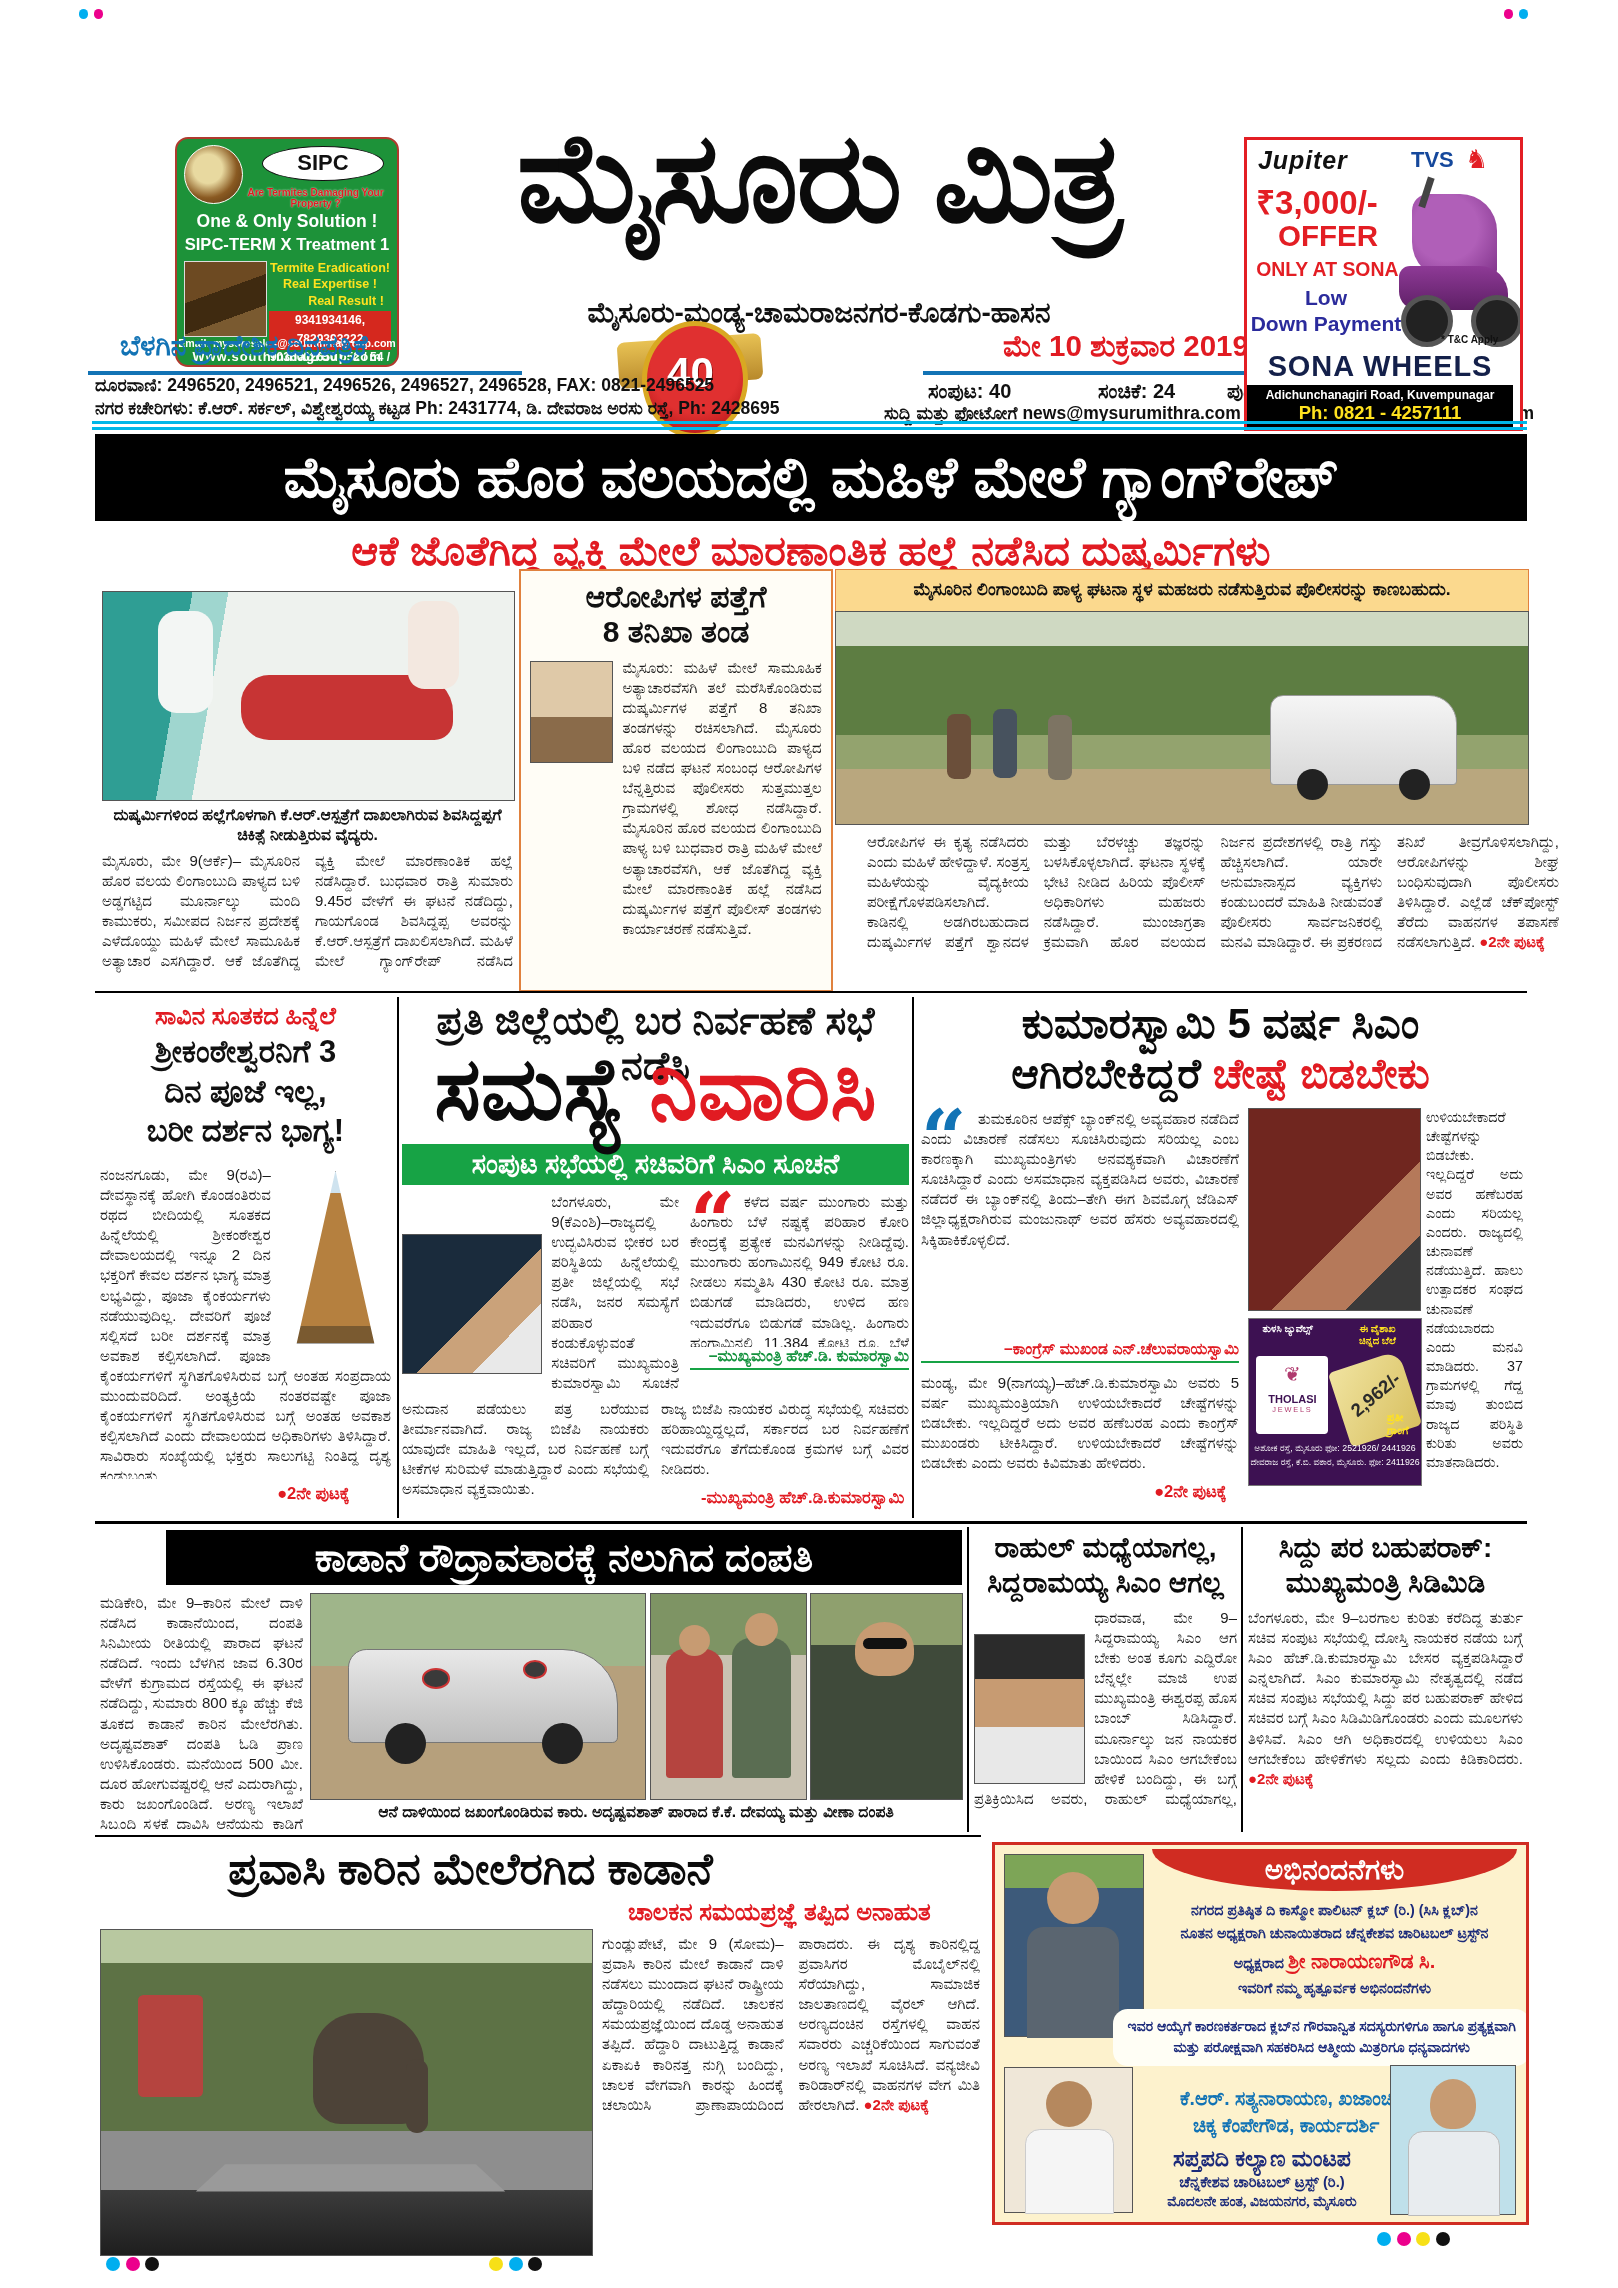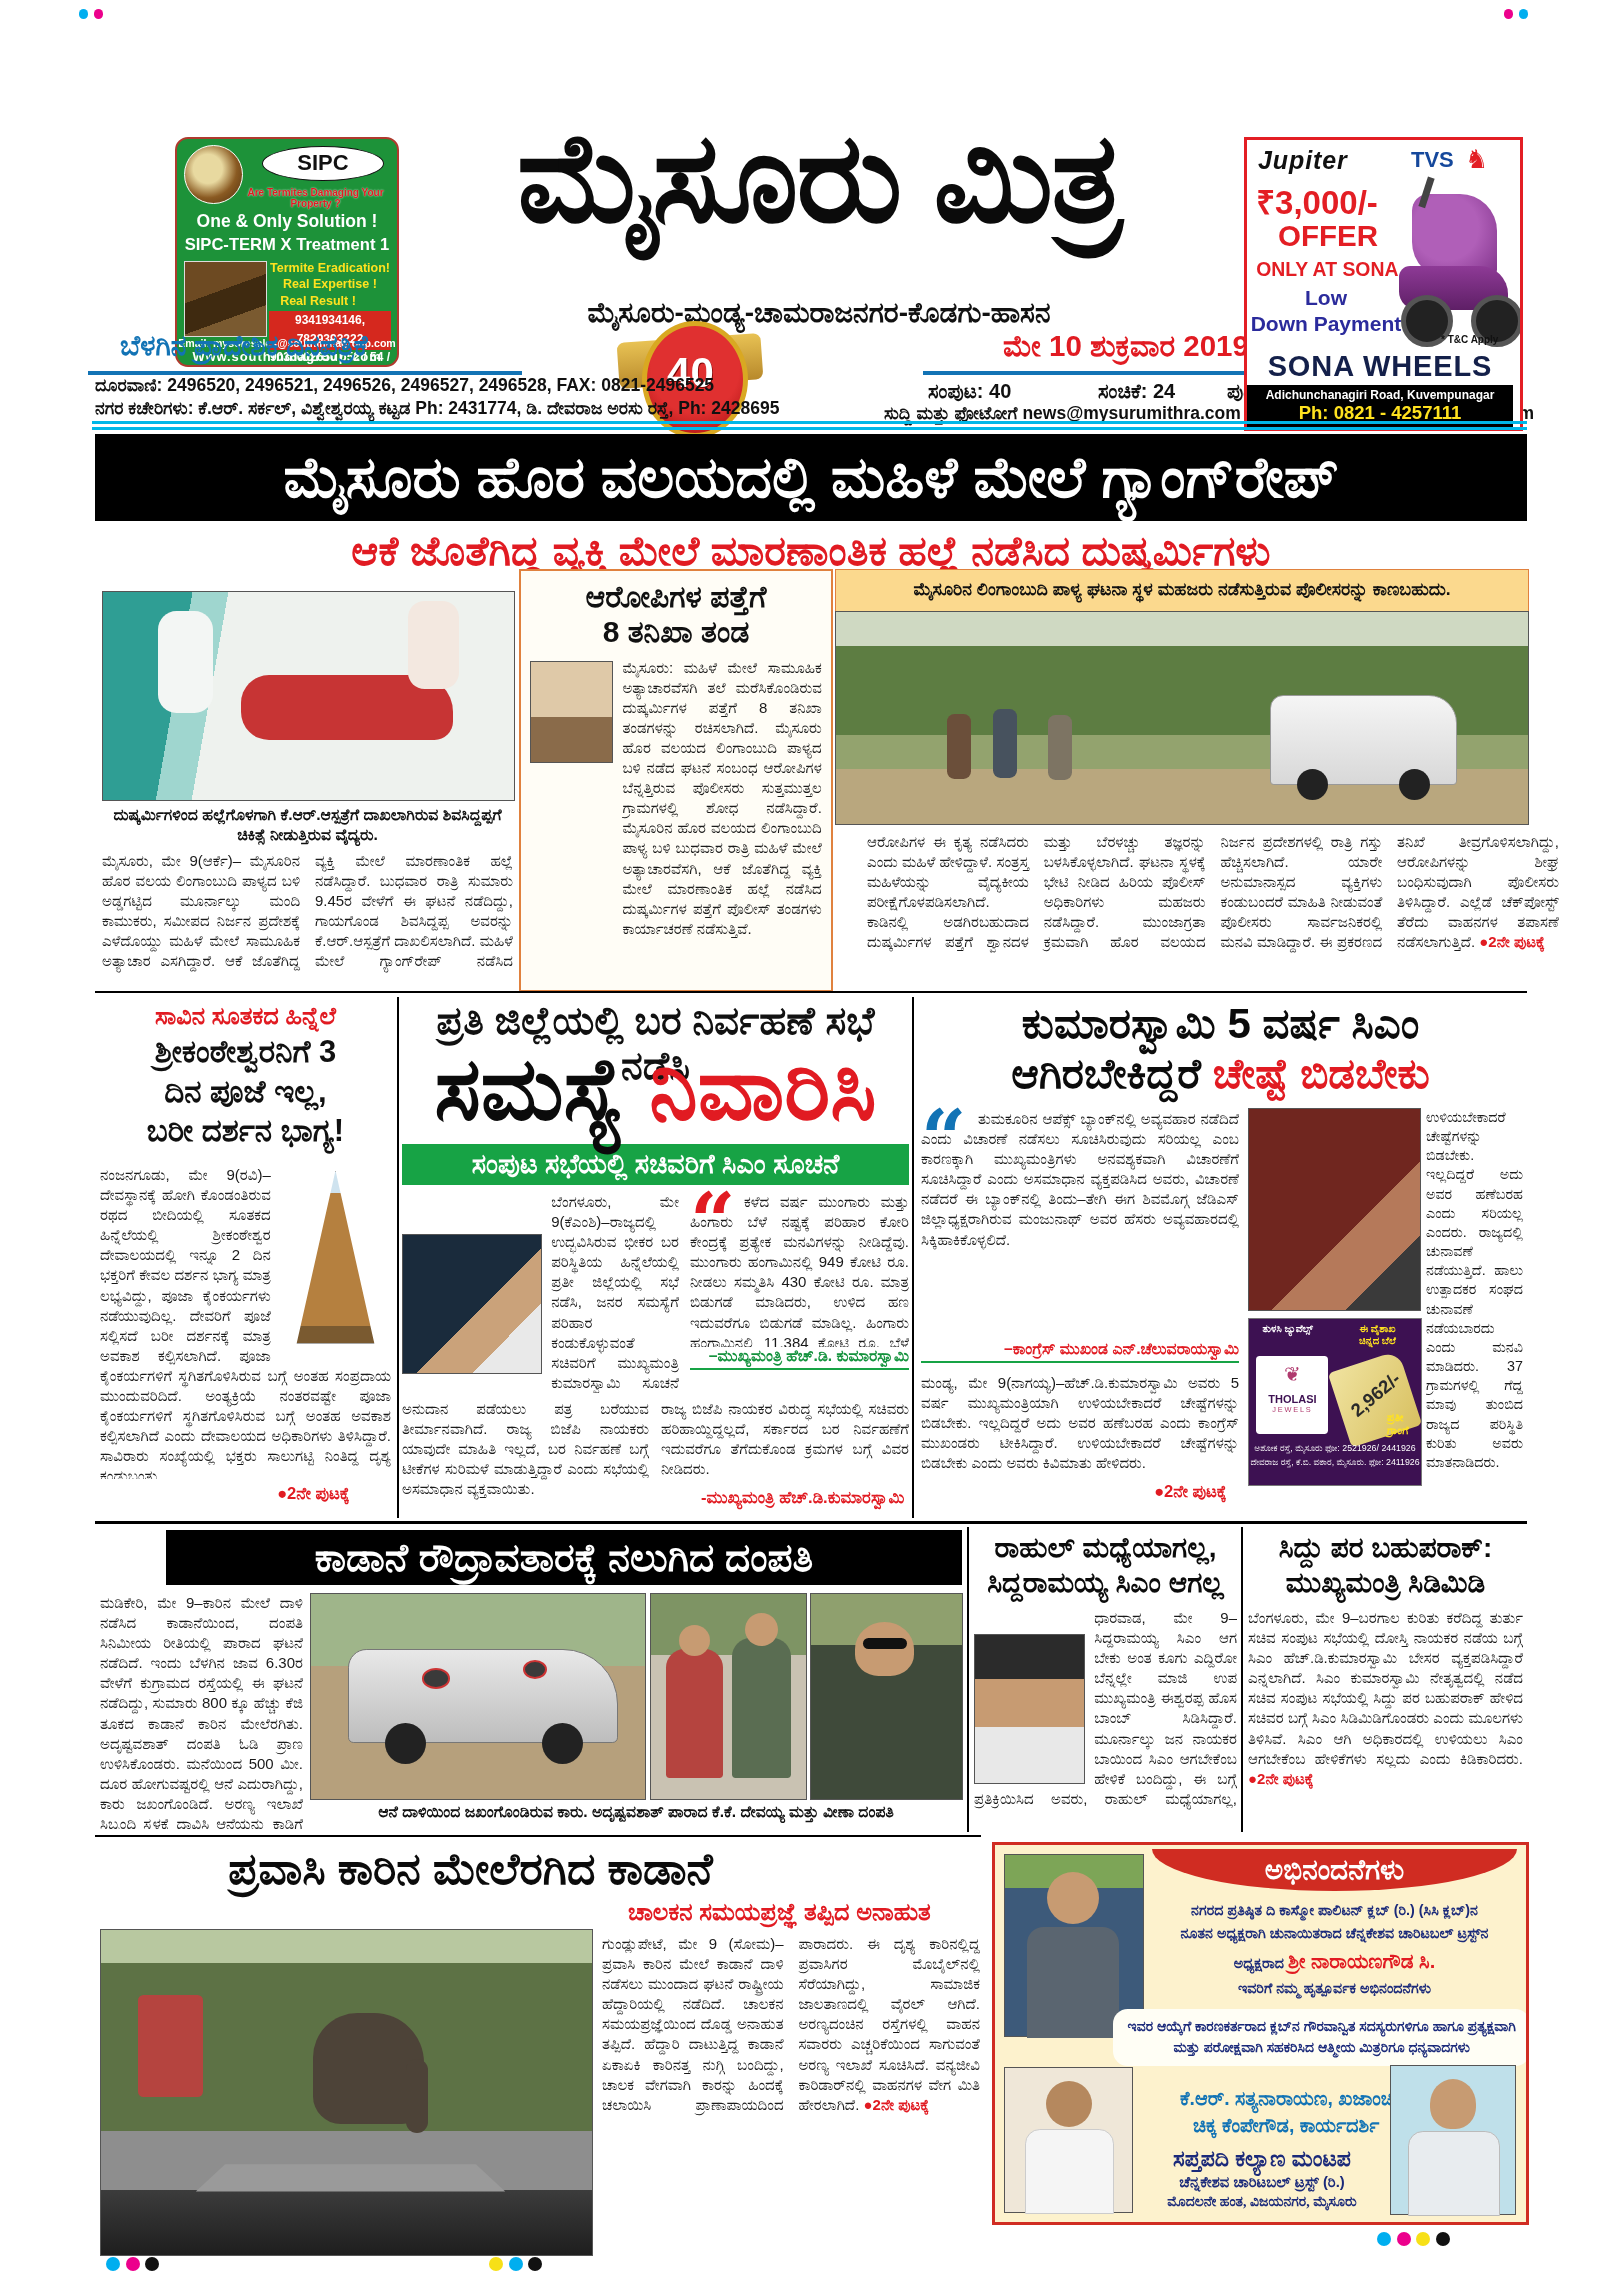--- a/index.html
+++ b/index.html
@@ -39,21 +39,21 @@
 
   <div class="abs" style="left:175px;top:137px;width:220px;height:226px;background:#1d9239;border:2.8px solid #b03a2e;border-radius:13px;overflow:hidden;">
     <div class="abs" style="left:7.4px;top:5.5px;width:57px;height:57px;border-radius:50%;background:radial-gradient(circle at 40% 40%, #e8d9a0 0 30%, #8a5a22 60%, #4a2c0c 100%);border:1.8px solid #fff;"></div>
     <div class="abs c" style="left:85px;top:7.4px;width:120px;height:33px;background:#fff;border-radius:50%;border:1.8px solid #111;line-height:31px;font-size:22px;font-weight:bold;color:#111;"><span>SIPC</span></div>
     <div class="abs b red c" style="left:61px;top:48px;width:155px;font-size:10px;text-shadow:0 0 1.8px #fff;">Are Termites Damaging Your Property ?</div>
     <div class="abs b c" style="left:0;top:72px;width:220px;color:#fff;font-size:17.5px;">One &amp; Only Solution !</div>
     <div class="abs b c" style="left:0;top:96px;width:220px;color:#fff;font-size:16.6px;">SIPC-TERM X Treatment 1</div>
     <div class="abs" style="left:7.4px;top:122px;width:81px;height:74px;background:linear-gradient(160deg,#6d4a22 0 40%,#3f2a10 40% 70%,#7a5a30 70%);border:0.9px solid #ddd;"></div>
     <div class="abs b c" style="left:92px;top:122px;width:122px;color:#ffe21f;font-size:12.5px;">Termite Eradication!</div>
     <div class="abs b c" style="left:92px;top:138px;width:122px;color:#ffe21f;font-size:12.5px;">Real Expertise !</div>
-    <div class="abs b c" style="left:80px;top:155px;width:122px;color:#ffe21f;font-size:12.5px;">Real Result !</div>
+    <div class="abs b c" style="left:108px;top:155px;width:122px;color:#ffe21f;font-size:12.5px;">Real Result !</div>
     <div class="abs c" style="left:92px;top:172px;width:122px;height:39px;background:#d5281e;color:#fff;font-weight:bold;font-size:12px;line-height:18.5px;">
       <div>9341934146, 7829393222</div>
       <div>9036002650 / 52 / 54 / 61</div>
     </div>
     <div class="abs b c" style="left:0;top:198px;width:220px;color:#fff;font-size:10.6px;">Email: mysoresales@southindiagroup.com</div>
     <div class="abs b c" style="left:0;top:210px;width:220px;color:#fff;font-size:13px;letter-spacing:0.9px;">Www.southindiagroup.com</div>
   </div>
 
   <div class="abs b c" style="left:397px;top:81px;width:844px;font-size:125px;color:#0b0b0b;line-height:1.55;letter-spacing:-1.8px;">ಮೈಸೂರು ಮಿತ್ರ</div>
   <div class="abs b c" style="left:397px;top:297px;width:844px;font-size:28px;color:#111;">ಮೈಸೂರು-ಮಂಡ್ಯ-ಚಾಮರಾಜನಗರ-ಕೊಡಗು-ಹಾಸನ</div>

